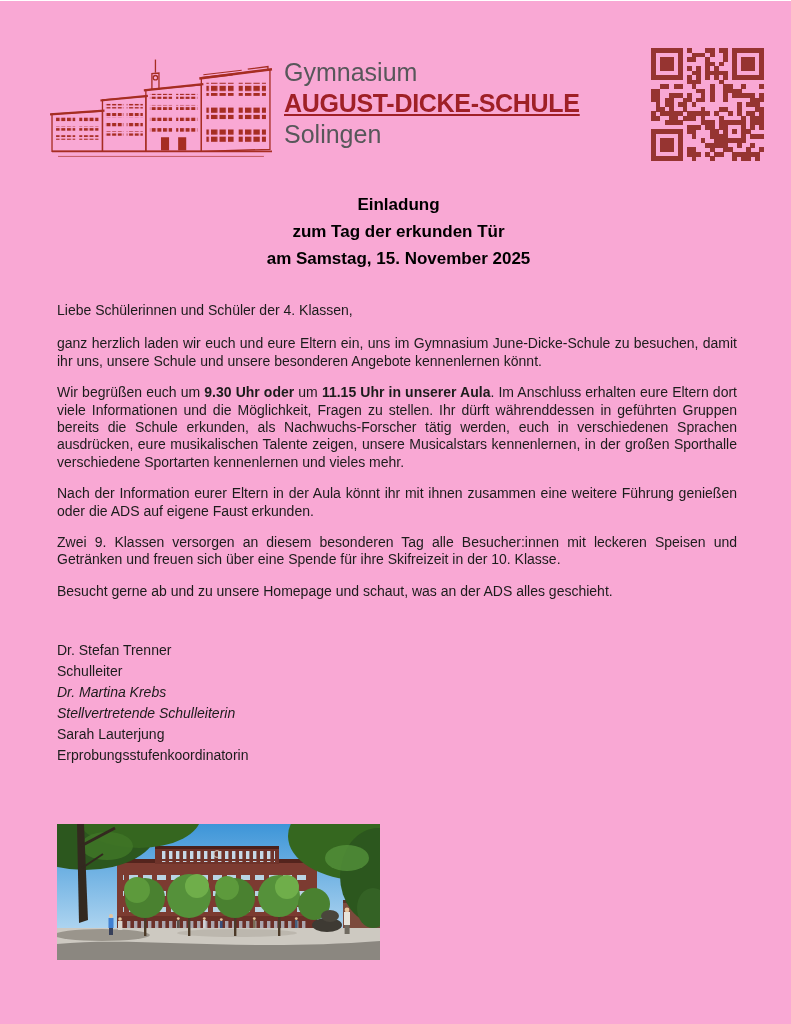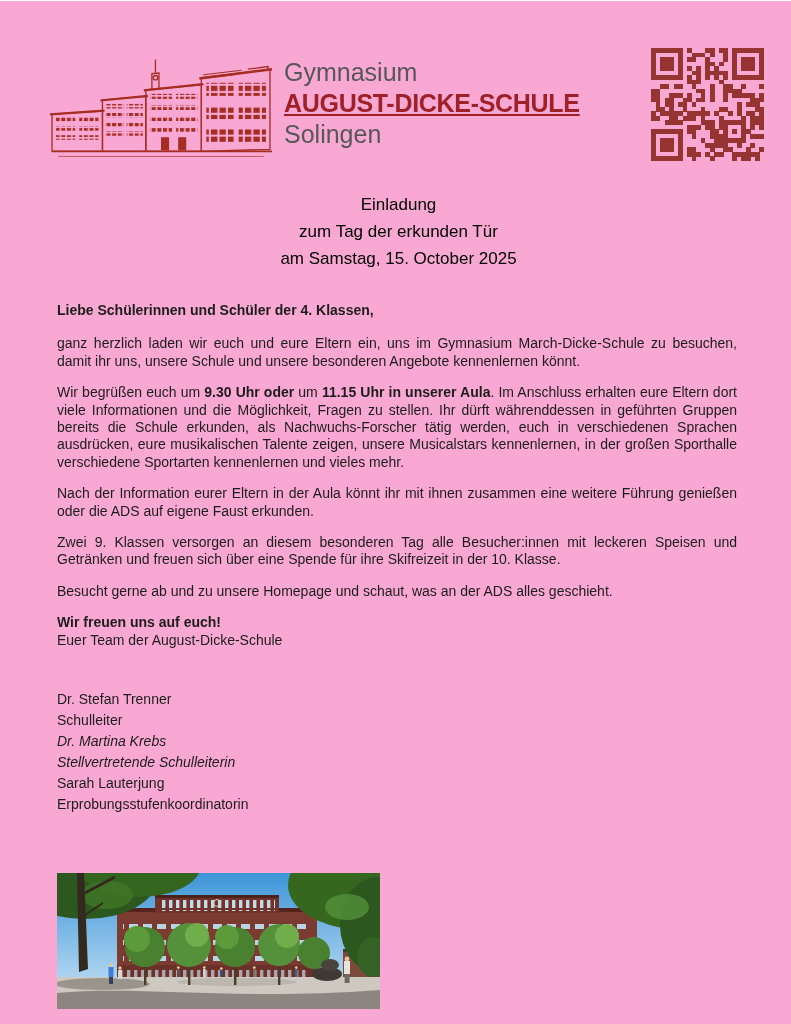--- a/index.html
+++ b/index.html
@@ -14,30 +14,30 @@
   
   .building-logo { position:absolute; left:50px; top:48px; width:224px; height:122px; }
   .logo-text { position:absolute; left:284px; top:56px; line-height:31px; white-space:nowrap; }
   .logo-line1, .logo-line3 { font-size:25px; color:var(--gray); }
   .logo-line2 { font-size:25px; font-weight:bold; color:var(--red); letter-spacing:-0.3px;text-decoration:underline; }
   .qr { position:absolute; left:651px; top:47px; width:113px; height:113px; }
   .qr svg { width:100%; height:100%; shape-rendering:crispEdges; }
   
   .title-block {
     position:absolute; top:190px; left:6px; right:0;
-    text-align:center; font-size:17px; font-weight:normal; line-height:27px; color:#000;
+    text-align:center; font-size:17px; font-weight:bold; line-height:27px; color:#000;
   }
   
   .content {
     position:absolute; left:57px; top:301px; width:680px;
     font-size:14px; line-height:17.4px; hyphens:none;
   }
   .content p { margin:0 0 14px 0; }
   .just { text-align:justify; }
-  .bold { font-weight:bold; }
+  .bold { font-weight:normal; }
   .greeting { margin-bottom:16px !important; }
   .closing { margin-top:14px; }
   .closing p { margin:0; }
   .signatures { display:flex; margin-top:40px; line-height:21px;flex-direction:column; }
   .sig-col-1 { width:218px; }
   .sig-col-2 { width:265px;font-style:italic; }
   .sig-col-3 { flex:1; }
   
   .photo { display:block; margin-top:58px; width:323px; height:136px; }
 </style>
@@ -430,35 +430,31 @@
         <rect x="18" y="24" width="1.05" height="1.05"></rect>
         <rect x="20" y="24" width="1.05" height="1.05"></rect>
         <rect x="21" y="24" width="1.05" height="1.05"></rect>
         <rect x="23" y="24" width="1.05" height="1.05"></rect>
       </svg>
   </div>
 
   <div class="title-block">
     <div>Einladung</div>
     <div>zum Tag der erkunden Tür</div>
-    <div>am Samstag, 15. October 2025</div>
+    <div>am Samstag, 15. November 2025</div>
   </div>
 
   <div class="content">
     <p class="bold greeting">Liebe Schülerinnen und Schüler der 4. Klassen,</p>
-    <p class="just">ganz herzlich laden wir euch und eure Eltern ein, uns im Gymnasium March-Dicke-Schule zu besuchen, damit ihr uns, unsere Schule und unsere besonderen Angebote kennenlernen könnt.</p>
+    <p class="just">ganz herzlich laden wir euch und eure Eltern ein, uns im Gymnasium June-Dicke-Schule zu besuchen, damit ihr uns, unsere Schule und unsere besonderen Angebote kennenlernen könnt.</p>
     <p class="just"><span>Wir begrüßen euch um </span><b>9.30 Uhr oder</b><span> um </span><b>11.15 Uhr in unserer Aula</b><span>. Im Anschluss erhalten eure Eltern dort viele Informationen und die Möglichkeit, Fragen zu stellen. Ihr dürft währenddessen in geführten Gruppen bereits die Schule erkunden, als Nachwuchs-Forscher tätig werden, euch in verschiedenen Sprachen ausdrücken, eure musikalischen Talente zeigen, unsere Musicalstars kennenlernen, in der großen Sporthalle verschiedene Sportarten kennenlernen und vieles mehr.</span></p>
     <p class="just">Nach der Information eurer Eltern in der Aula könnt ihr mit ihnen zusammen eine weitere Führung genießen oder die ADS auf eigene Faust erkunden.</p>
     <p class="just">Zwei 9. Klassen versorgen an diesem besonderen Tag alle Besucher:innen mit leckeren Speisen und Getränken und freuen sich über eine Spende für ihre Skifreizeit in der 10. Klasse.</p>
     <p>Besucht gerne ab und zu unsere Homepage und schaut, was an der ADS alles geschieht.</p>
 
-    <div class="closing">
-      <p class="bold">Wir freuen uns auf euch!</p>
-      <p>Euer Team der August-Dicke-Schule</p>
-    </div>
 
     <div class="signatures">
       <div class="sig-col-1">
         <div>Dr. Stefan Trenner</div>
         <div>Schulleiter</div>
       </div>
       <div class="sig-col-2">
         <div>Dr. Martina Krebs</div>
         <div>Stellvertretende Schulleiterin</div>
       </div>

